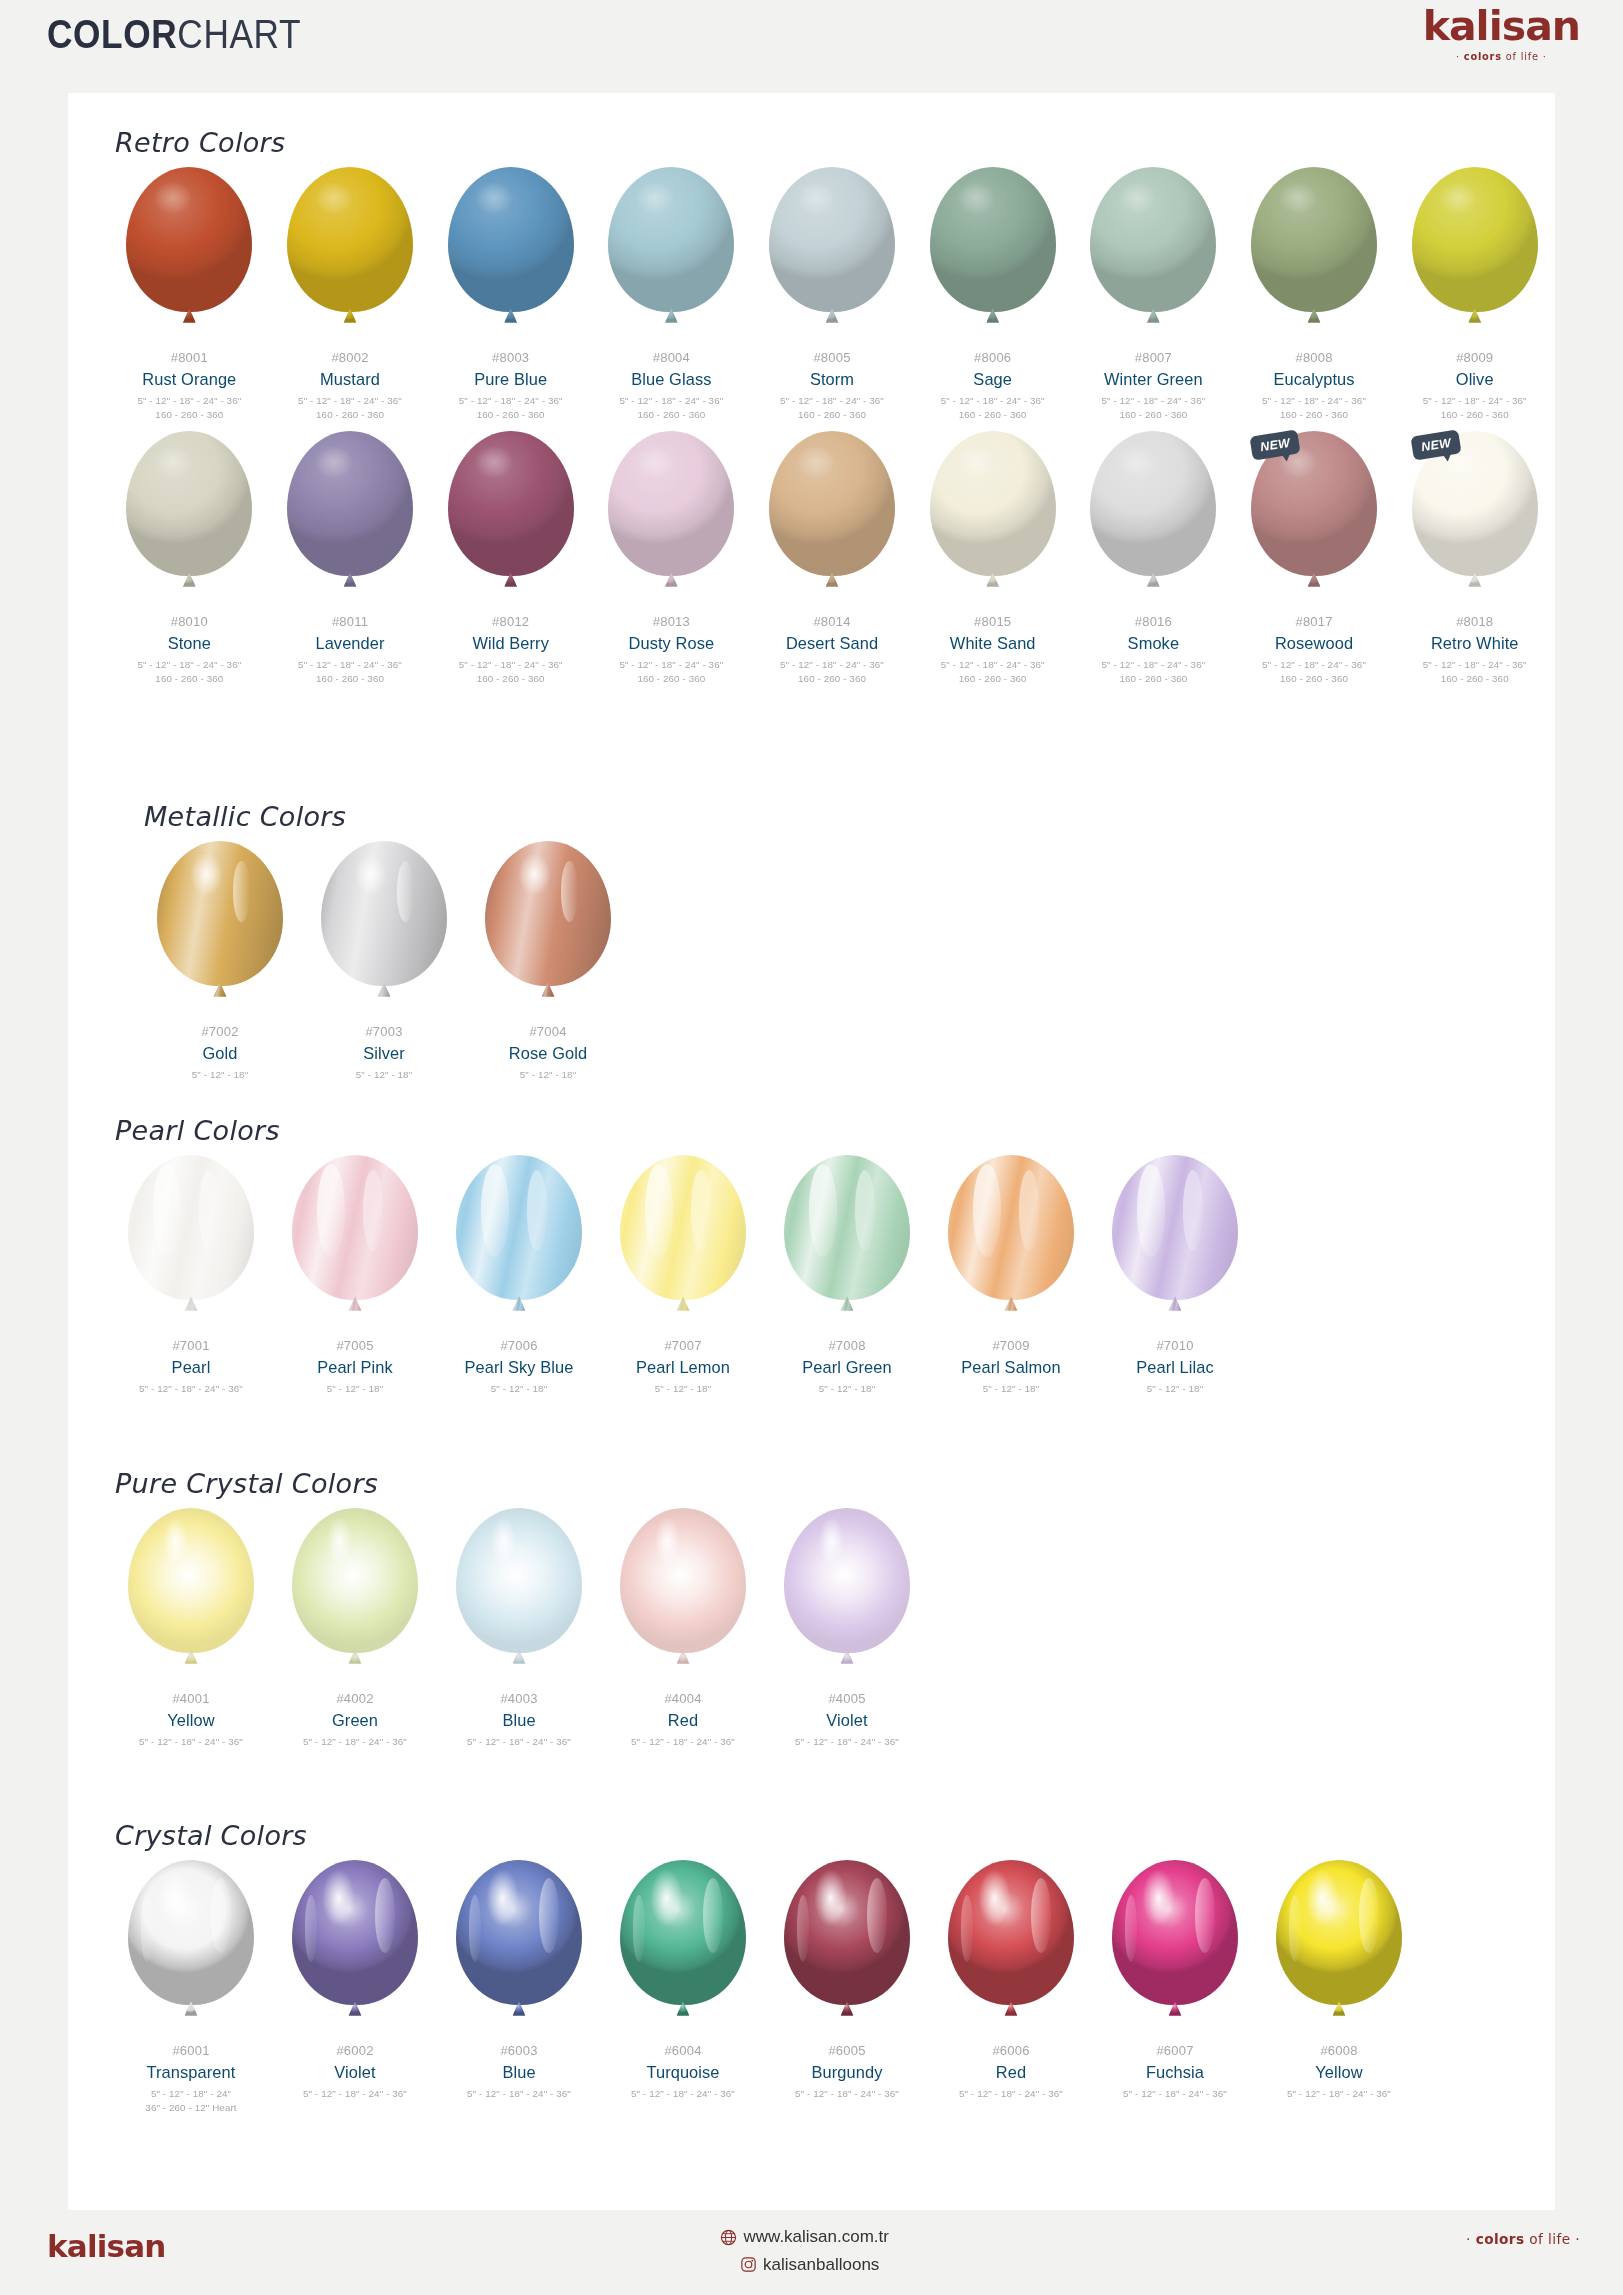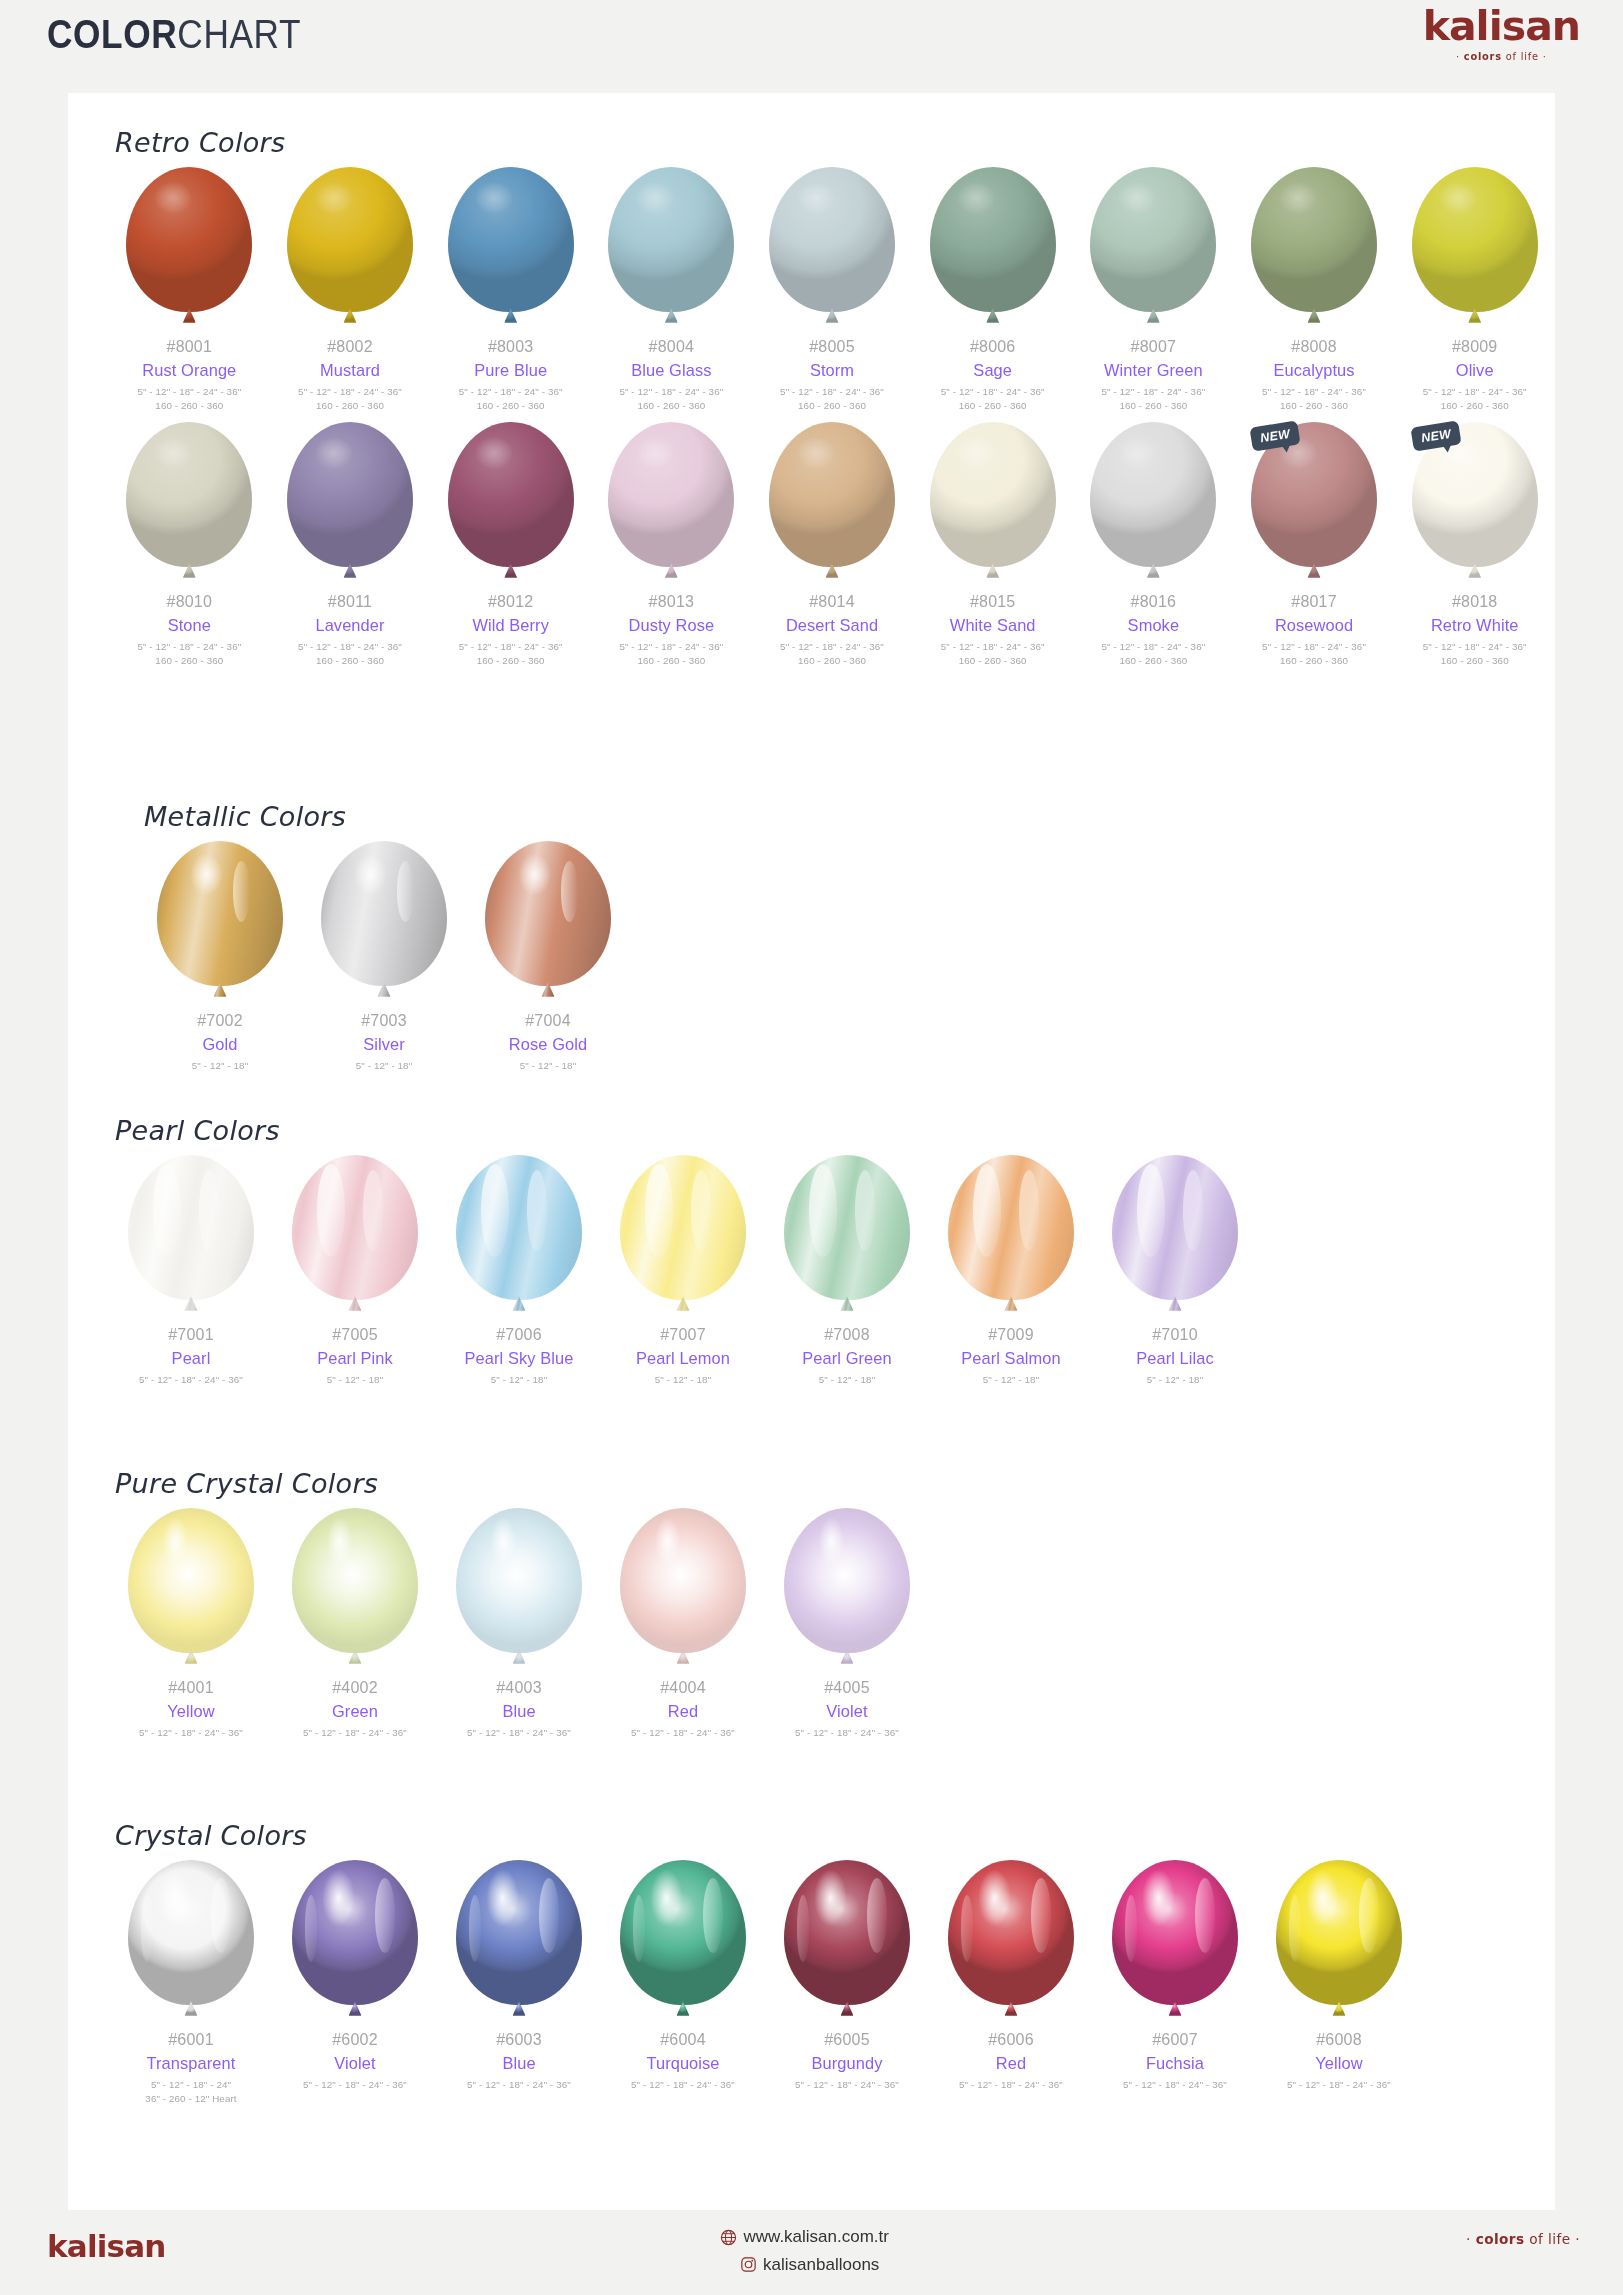--- a/index.html
+++ b/index.html
@@ -91,26 +91,26 @@
     filter: brightness(0.9);
   }
   .gloss {
     position: absolute;
     border-radius: 50%;
     pointer-events: none;
   }
 
   
   .code {
-    font-size: 16px; color: #a6a6a6; margin-top: 9px;
+    font-size: 13px; color: #a6a6a6; margin-top: 21px;
     font-family: "Liberation Sans", sans-serif;
     letter-spacing: 0.2px;
   }
   .name {
-    font-size: 16.4px; color: #8b5cf6; margin-top: 4.6px; font-weight: 400;
+    font-size: 16.4px; color: #0c4a6e; margin-top: 4.6px; font-weight: 400;
     letter-spacing: 0.1px; text-align: center; line-height: 1.1;
   }
   .sizes {
     font-size: 9.8px; color: #a8a8a8; margin-top: 5.9px;
     text-align: center; line-height: 1.45; letter-spacing: 0.1px;
     white-space: pre-line;
   }
 
   
   .new-badge {

